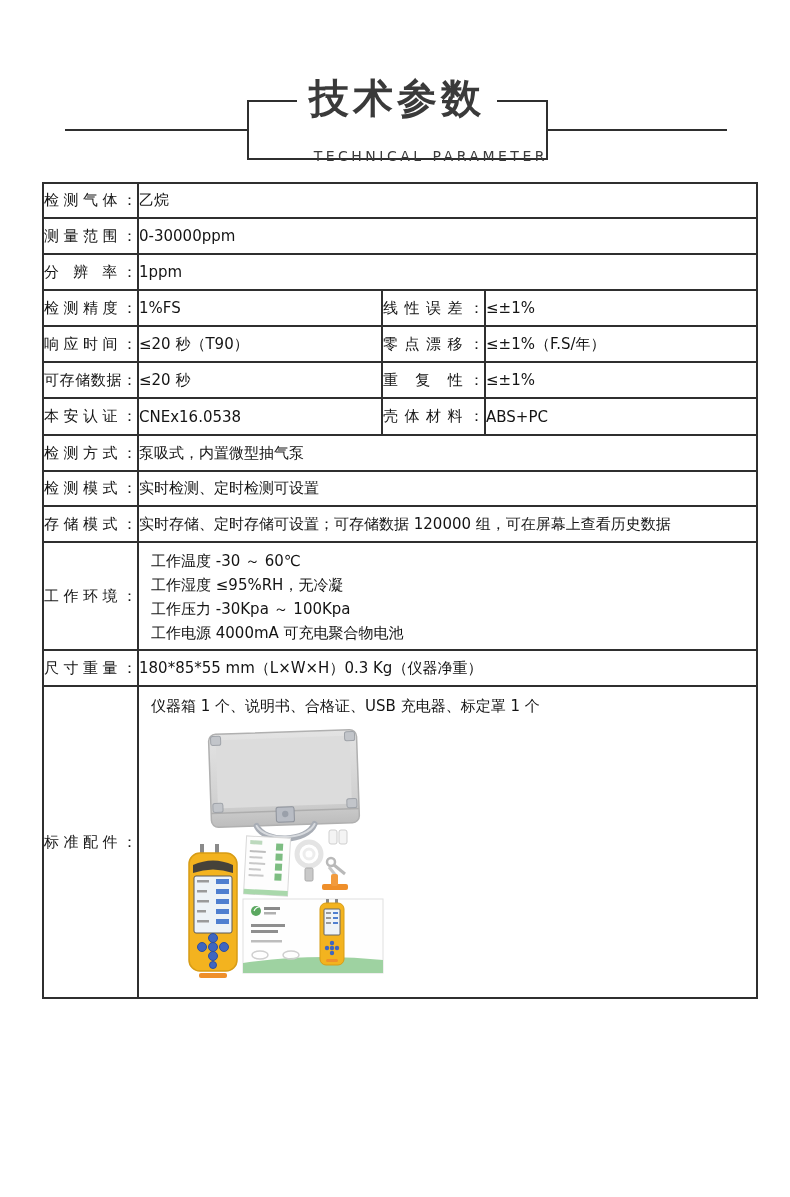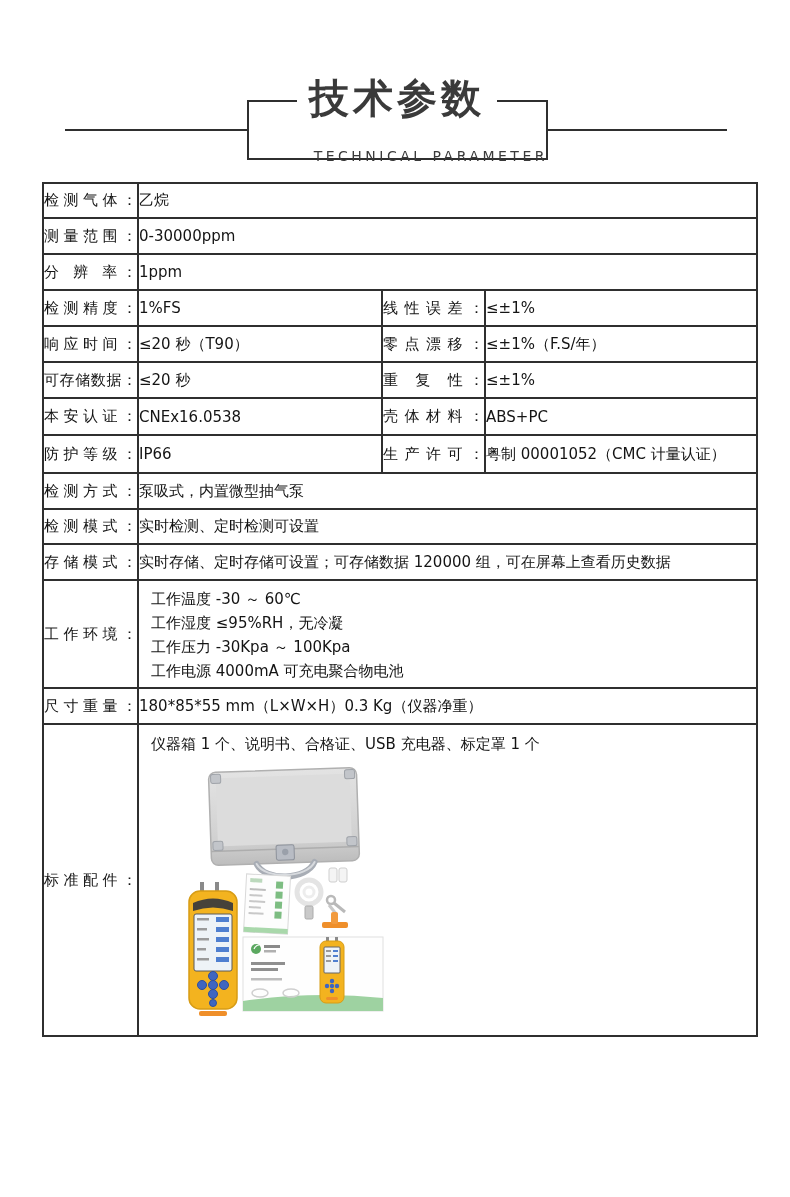--- a/index.html
+++ b/index.html
@@ -102,26 +102,20 @@
         <td class="lbl">可存储数据：</td>
         <td class="val">≤20 秒</td>
         <td class="lbl">重 复 性：</td>
         <td class="val">≤±1%</td>
       </tr>
       <tr class="h37">
         <td class="lbl">本安认证：</td>
         <td class="val">CNEx16.0538</td>
         <td class="lbl">壳体材料：</td>
         <td class="val">ABS+PC</td>
-      </tr>
-      <tr class="h38">
-        <td class="lbl">防护等级：</td>
-        <td class="val">IP66</td>
-        <td class="lbl">生产许可：</td>
-        <td class="val">粤制 00001052（CMC 计量认证）</td>
       </tr>
       <tr class="h36">
         <td class="lbl">检测方式：</td>
         <td class="val" colspan="3">泵吸式，内置微型抽气泵</td>
       </tr>
       <tr class="h35">
         <td class="lbl">检测模式：</td>
         <td class="val" colspan="3">实时检测、定时检测可设置</td>
       </tr>
       <tr class="h36">

